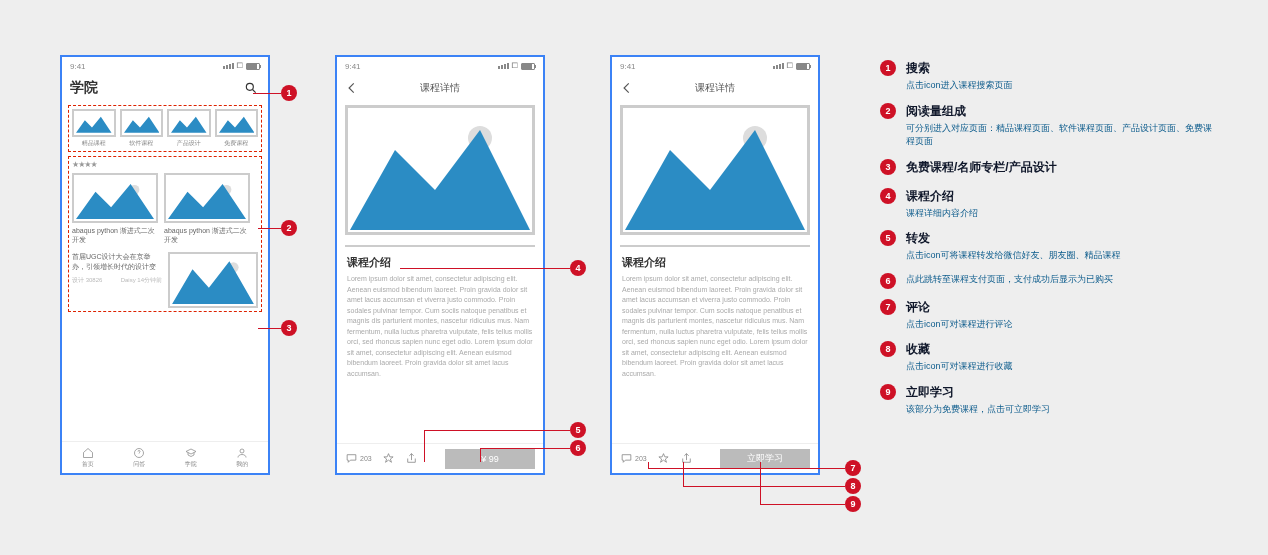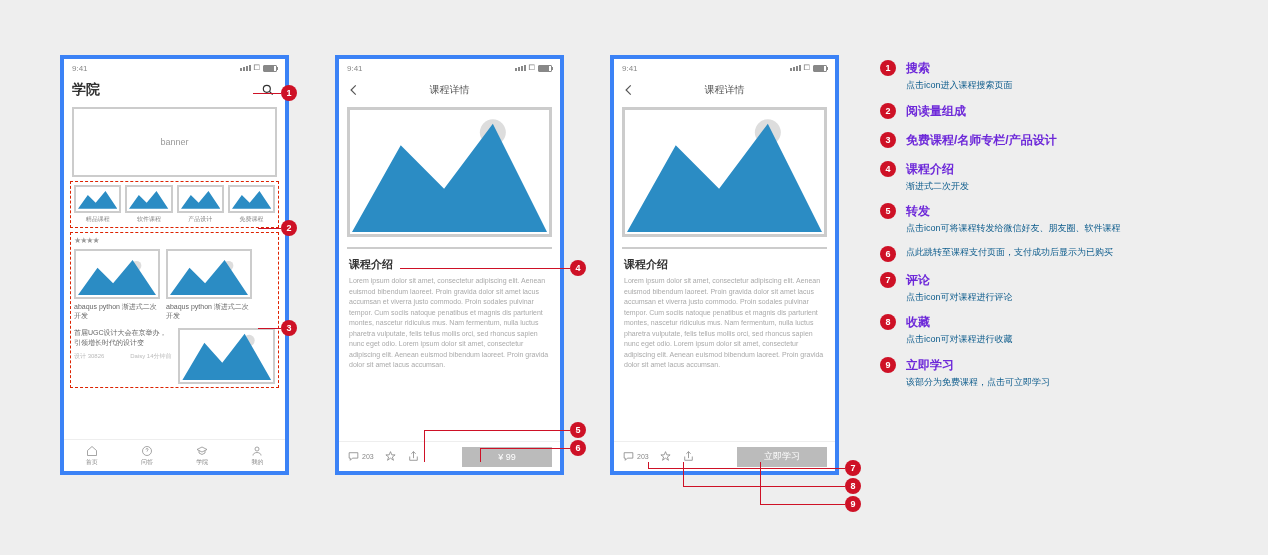--- a/index.html
+++ b/index.html
@@ -1,19 +1,19 @@
 <!DOCTYPE html>
 <html><head>
 <meta charset="utf-8">
 <style>
   * { box-sizing: border-box; margin: 0; padding: 0; }
   body { background: #eeeeee; font-family: Arial, "Microsoft YaHei", sans-serif; font-size: 9px; color: #666; }
   .canvas { position: relative; width: 1268px; height: 555px; }
 
-  .phone { position: absolute; width: 229px; height: 420px; background: #fff; border: 4px solid #3b82f6; }
+  .phone { position: absolute; width: 210px; height: 420px; background: #fff; border: 2px solid #3b82f6; }
   .phone .status { display: flex; justify-content: space-between; align-items: center; padding: 4px 8px; font-size: 8px; color: #888; }
   .signal { display: inline-flex; gap: 1px; align-items: flex-end; }
   .signal span { width: 2px; background: #888; }
   .signal span:nth-child(1){height:3px}.signal span:nth-child(2){height:4px}.signal span:nth-child(3){height:5px}.signal span:nth-child(4){height:6px}
   .wifi{font-size:8px}
   .batt{width:14px;height:7px;border:1px solid #888;border-radius:1px;position:relative}
   .batt::after{content:"";position:absolute;right:-2px;top:1px;width:1px;height:3px;background:#888}
   .batt i{display:block;background:#888;height:100%;width:80%}
 
   .title-row { display:flex; justify-content:space-between; align-items:center; padding:4px 8px; }
@@ -64,21 +64,21 @@
   .act svg{width:13px;height:13px;stroke:#888;fill:none;stroke-width:1.5}
   .buybtn{margin-left:auto;flex:0 0 90px;height:20px;background:#bbb;color:#fff;display:flex;align-items:center;justify-content:center;font-size:9px;cursor:pointer}
 
   .callout{position:absolute;width:16px;height:16px;background:#ce1126;border-radius:50%;color:#fff;font-size:9px;display:flex;align-items:center;justify-content:center;font-weight:bold}
   .lead{position:absolute;height:1px;background:#ce1126}
   .lead.v{width:1px;height:auto}
 
   .legend{position:absolute;left:880px;top:60px;width:340px}
   .lrow{display:flex;gap:10px;margin-bottom:10px}
   .lnum{width:16px;height:16px;background:#ce1126;border-radius:50%;color:#fff;font-size:9px;display:flex;align-items:center;justify-content:center;font-weight:bold;flex-shrink:0}
-  .lbody h3{color:#6d28d9;font-size:12px;font-weight:bold;margin-bottom:2px}
+  .lbody h3{color:#0f172a;font-size:12px;font-weight:bold;margin-bottom:2px}
   .lbody p{color:#0d5c8c;font-size:9px;line-height:1.5}
 </style>
 </head>
 <body>
 
 <div class="canvas">
 
   <div class="phone" style="left:60px;top:55px">
     <div class="status">
       <span>9:41</span>
@@ -97,23 +97,20 @@
     </div>
     <div class="title-row">
       <h1>学院</h1>
       <div class="search-btn">
         <svg viewBox="0 0 24 24">
             <circle cx="10" cy="10" r="6"></circle>
             <line x1="15" y1="15" x2="20" y2="20"></line>
           </svg>
       </div>
     </div>
-    <div class="banner">
-        <span>banner</span>
-      </div>
 
     <div class="dashbox">
       <div class="entries">
         <div class="entry">
             <div class="thumb">
               <div class="img">
                 <svg class="mtn" viewBox="0 0 40 20">
                   <polygon fill="#2b8cc4" points="0,20 10,6 18,14 28,2 40,20"></polygon>
                 </svg>
               </div>
@@ -381,40 +378,41 @@
         <div class="lnum">1</div>
         <div class="lbody">
           <h3>搜索</h3>
           <p>点击icon进入课程搜索页面</p>
         </div>
       </div>
     <div class="lrow">
         <div class="lnum">2</div>
         <div class="lbody">
           <h3>阅读量组成</h3>
+          <p>可分别进入对应页面：精品课程页面、软件课程页面、产品设计页面、免费课程页面</p>
         </div>
       </div>
     <div class="lrow">
         <div class="lnum">3</div>
         <div class="lbody">
           <h3>免费课程/名师专栏/产品设计</h3>
         </div>
       </div>
     <div class="lrow">
         <div class="lnum">4</div>
         <div class="lbody">
           <h3>课程介绍</h3>
-          <p>渐进式二次开发</p>
+          <p>课程详细内容介绍</p>
         </div>
       </div>
     <div class="lrow">
         <div class="lnum">5</div>
         <div class="lbody">
           <h3>转发</h3>
-          <p>点击icon可将课程转发给微信好友、朋友圈、软件课程</p>
+          <p>点击icon可将课程转发给微信好友、朋友圈、精品课程</p>
         </div>
       </div>
     <div class="lrow">
         <div class="lnum">6</div>
         <div class="lbody">
           <p>点此跳转至课程支付页面，支付成功后显示为已购买</p>
         </div>
       </div>
     <div class="lrow">
         <div class="lnum">7</div>

